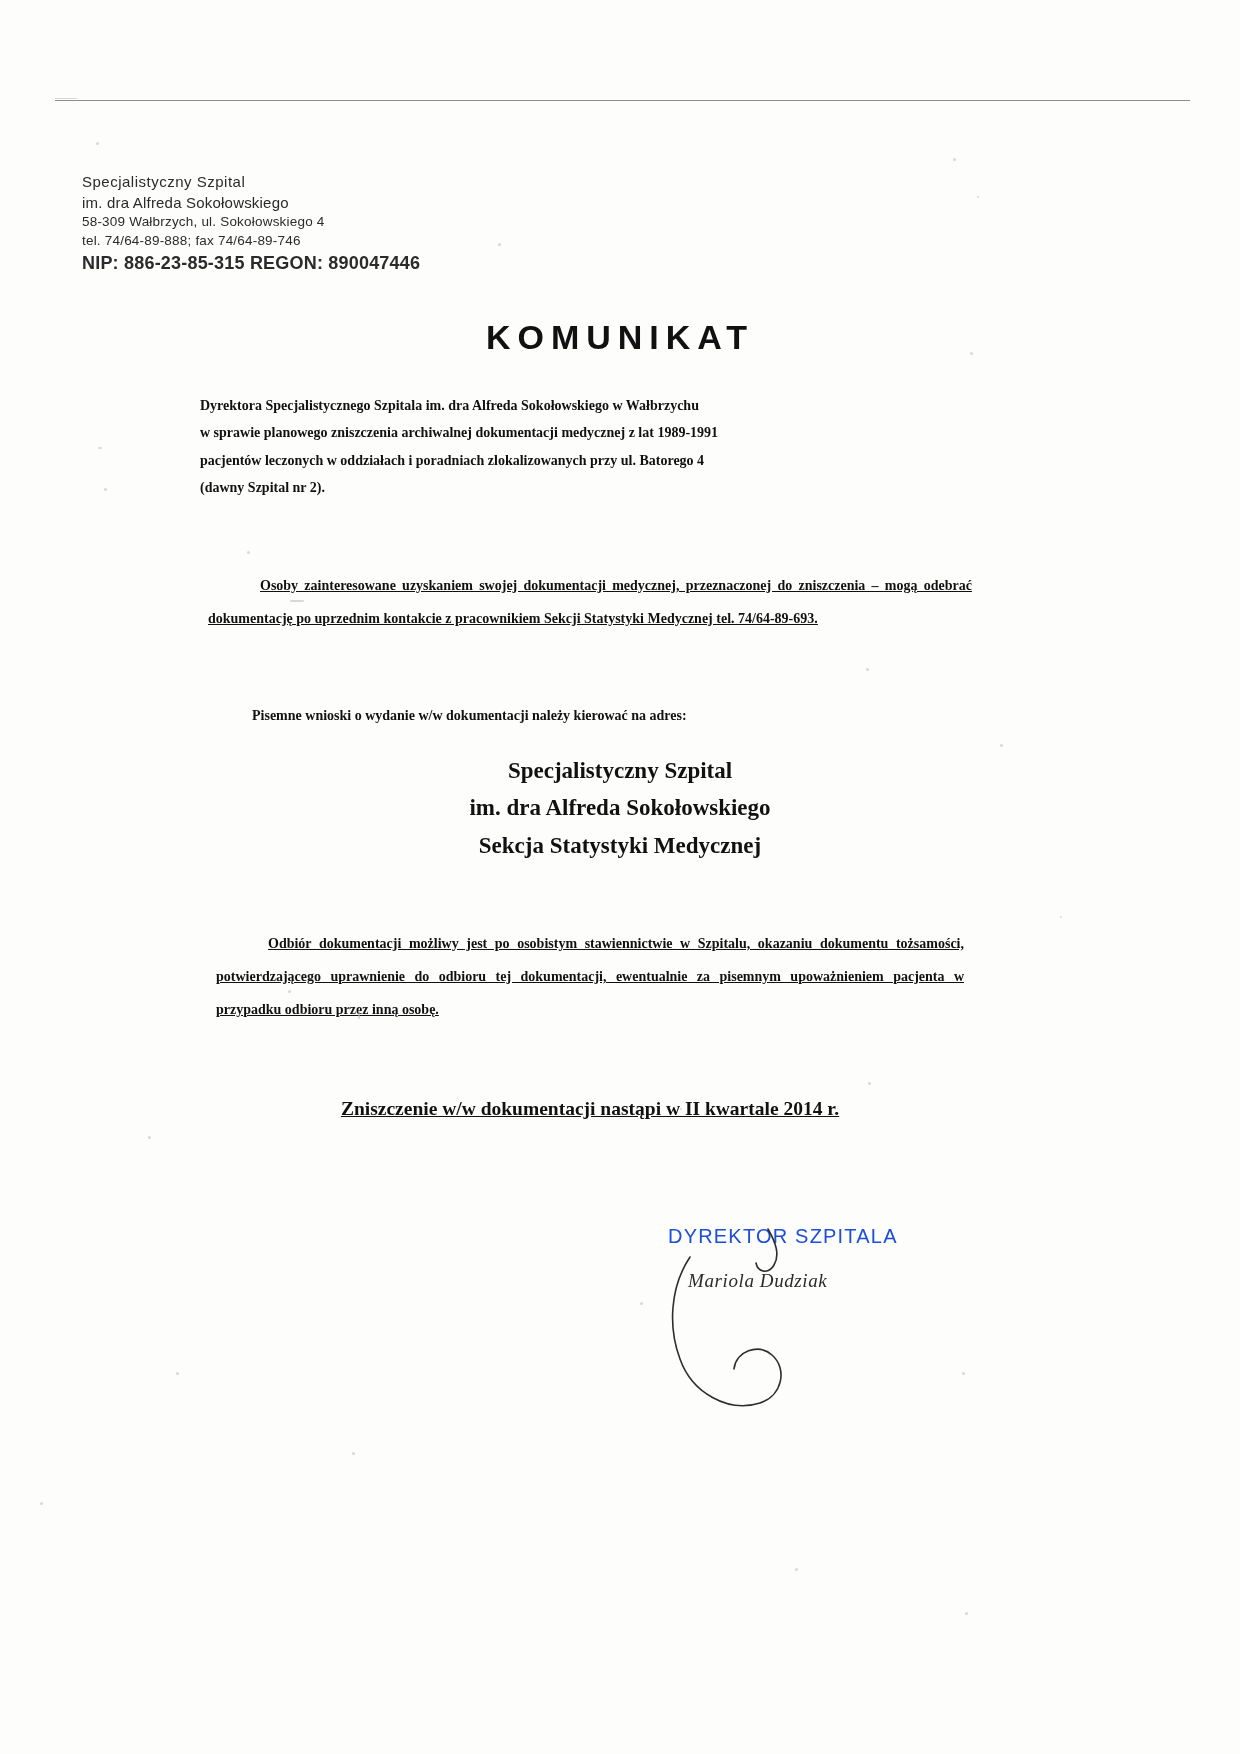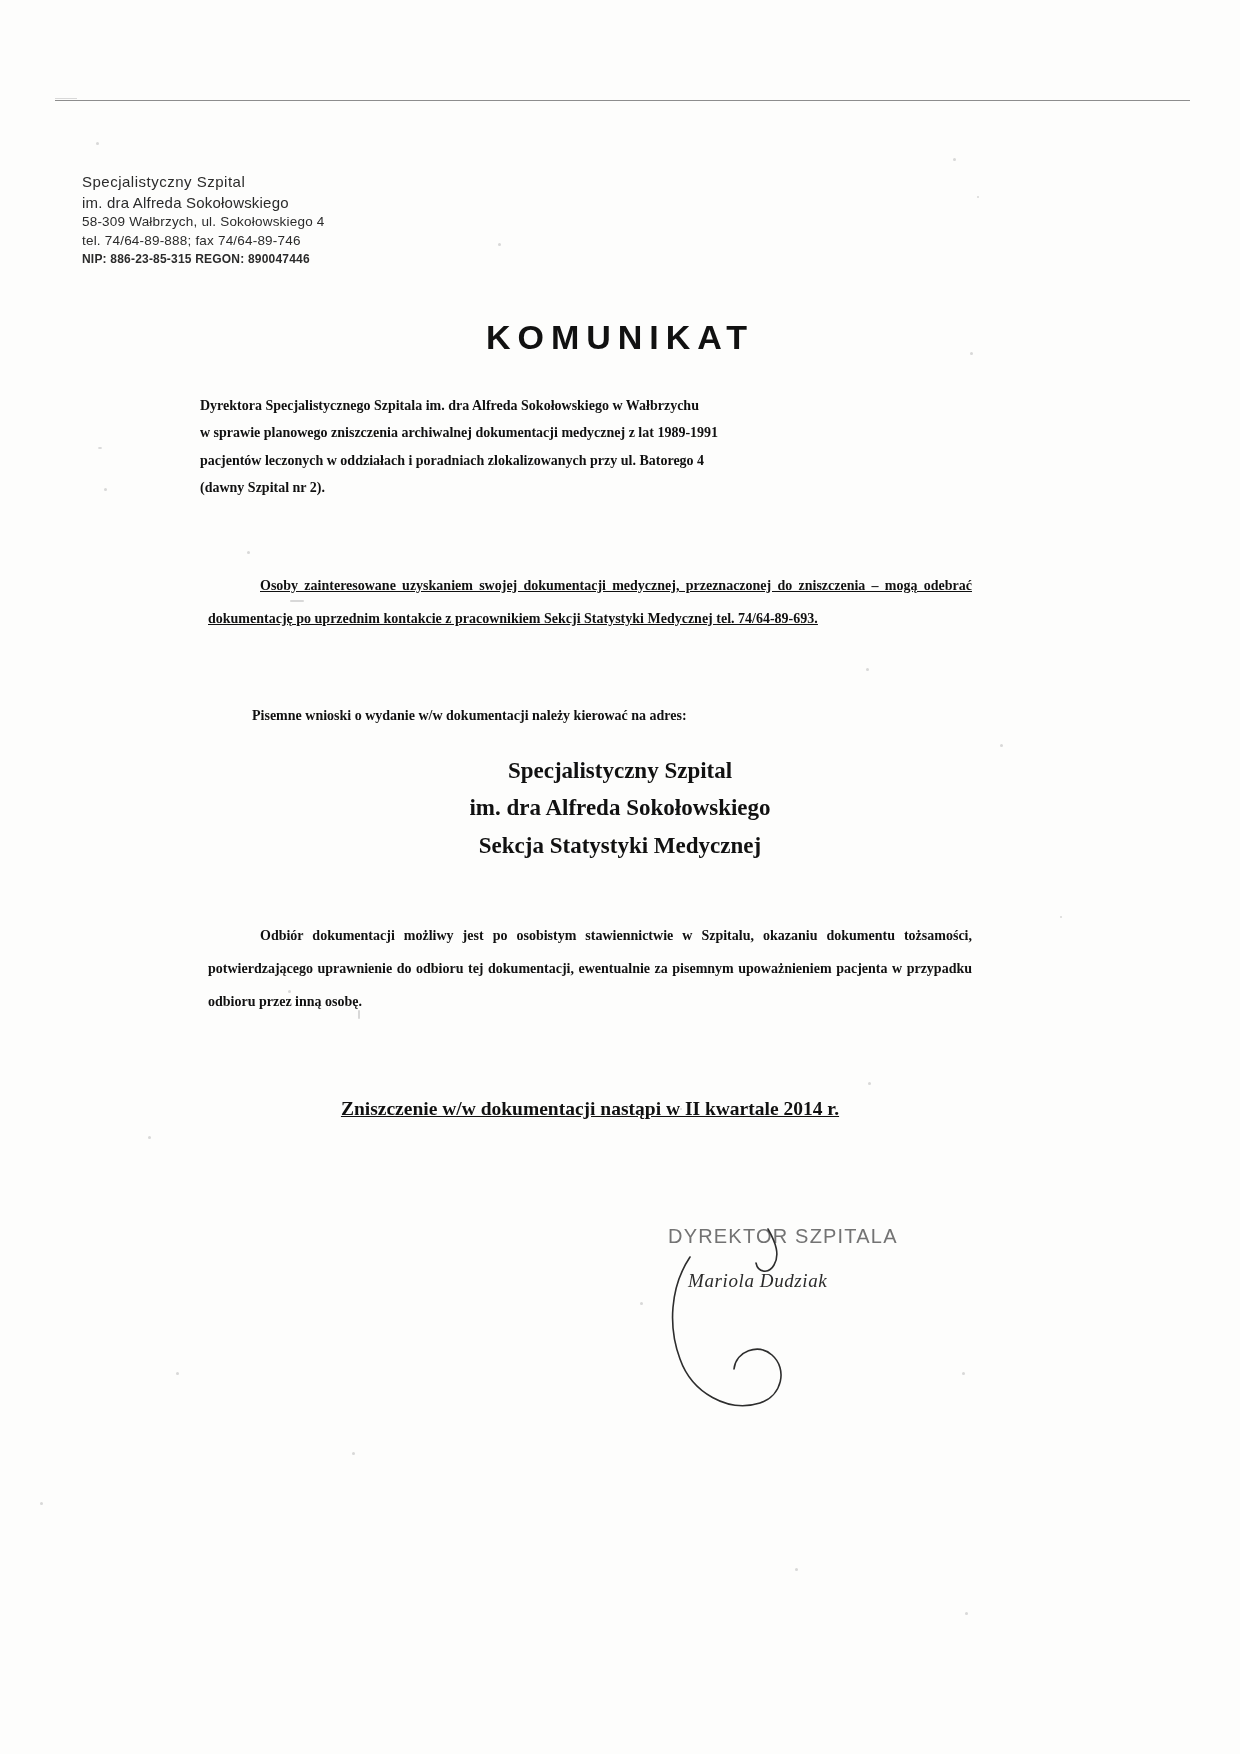--- a/index.html
+++ b/index.html
@@ -59,21 +59,21 @@
     letter-spacing: .2px;
   }
   .letterhead .lh-line {
     font-size: 14.5px;
     white-space: nowrap;
   }
   .letterhead .lh-line.l1 { font-size: 15px; letter-spacing: .5px; }
   .letterhead .lh-line.l2 { font-size: 15px; }
   .letterhead .lh-line.l3 { font-size: 13.5px; }
   .letterhead .lh-line.l4 { font-size: 13.5px; }
-  .letterhead .lh-line.l5 { font-size: 12px; font-weight: 700; }
+  .letterhead .lh-line.l5 { font-size: 18px; font-weight: 700; }
 
   
   .title {
     position: absolute;
     top: 318px;
     left: 0;
     width: 100%;
     text-align: center;
     font-family: Liberation Sans, sans-serif;
     font-weight: 700;
@@ -148,21 +148,21 @@
     width: 380px;
     height: 220px;
   }
   .sig-title {
     position: absolute;
     left: 8px;
     top: 0;
     font-family: "Liberation Sans", sans-serif;
     font-size: 20px;
     letter-spacing: 1.2px;
-    color: #737373;
+    color: #1d4ed8;
     white-space: nowrap;
   }
   .sig-name {
     position: absolute;
     left: 28px;
     top: 45px;
     font-family: "Liberation Serif", serif;
     font-style: italic;
     font-size: 19px;
     letter-spacing: .6px;
@@ -221,21 +221,21 @@
     </p>
   </div>
 
   <div class="address">
     <div>Specjalistyczny Szpital</div>
     <div>im. dra Alfreda Sokołowskiego</div>
     <div>Sekcja Statystyki Medycznej</div>
   </div>
 
   <div class="body-block closing">
-    <p class="para wide" style="margin:8px;">
+    <p class="para wide" style="margin:16px;text-decoration:underline;">
       <span class="indent"></span><span>Odbiór dokumentacji możliwy jest po osobistym stawiennictwie w Szpitalu, okazaniu dokumentu tożsamości, potwierdzającego uprawnienie do odbioru tej dokumentacji, ewentualnie za pisemnym upoważnieniem pacjenta w przypadku odbioru przez inną osobę.</span>
     </p>
   </div>
 
   <div class="underlined-note">
     <span>Zniszczenie w/w dokumentacji nastąpi w II kwartale 2014 r.</span>
   </div>
 
   <div class="sig">
     <div class="sig-title">DYREKTOR SZPITALA</div>

